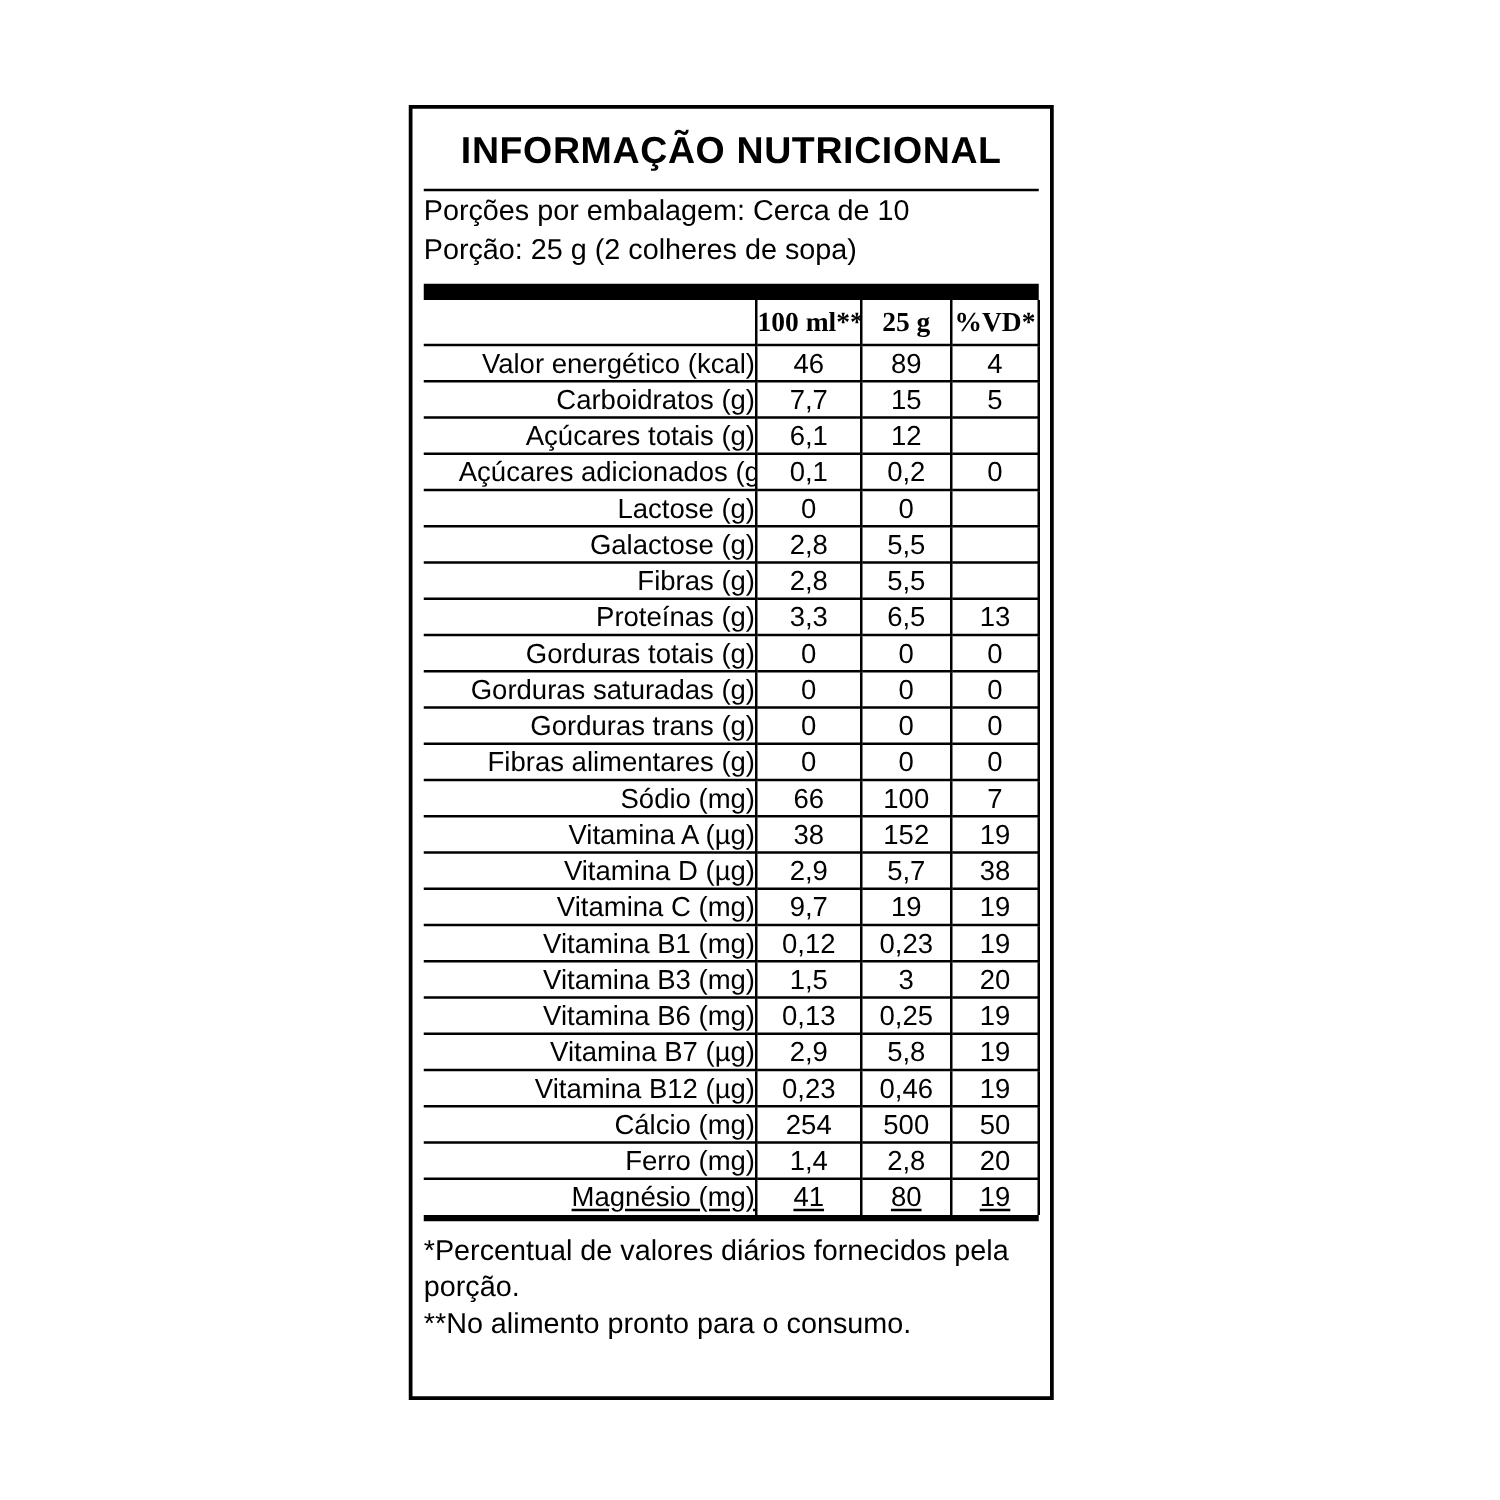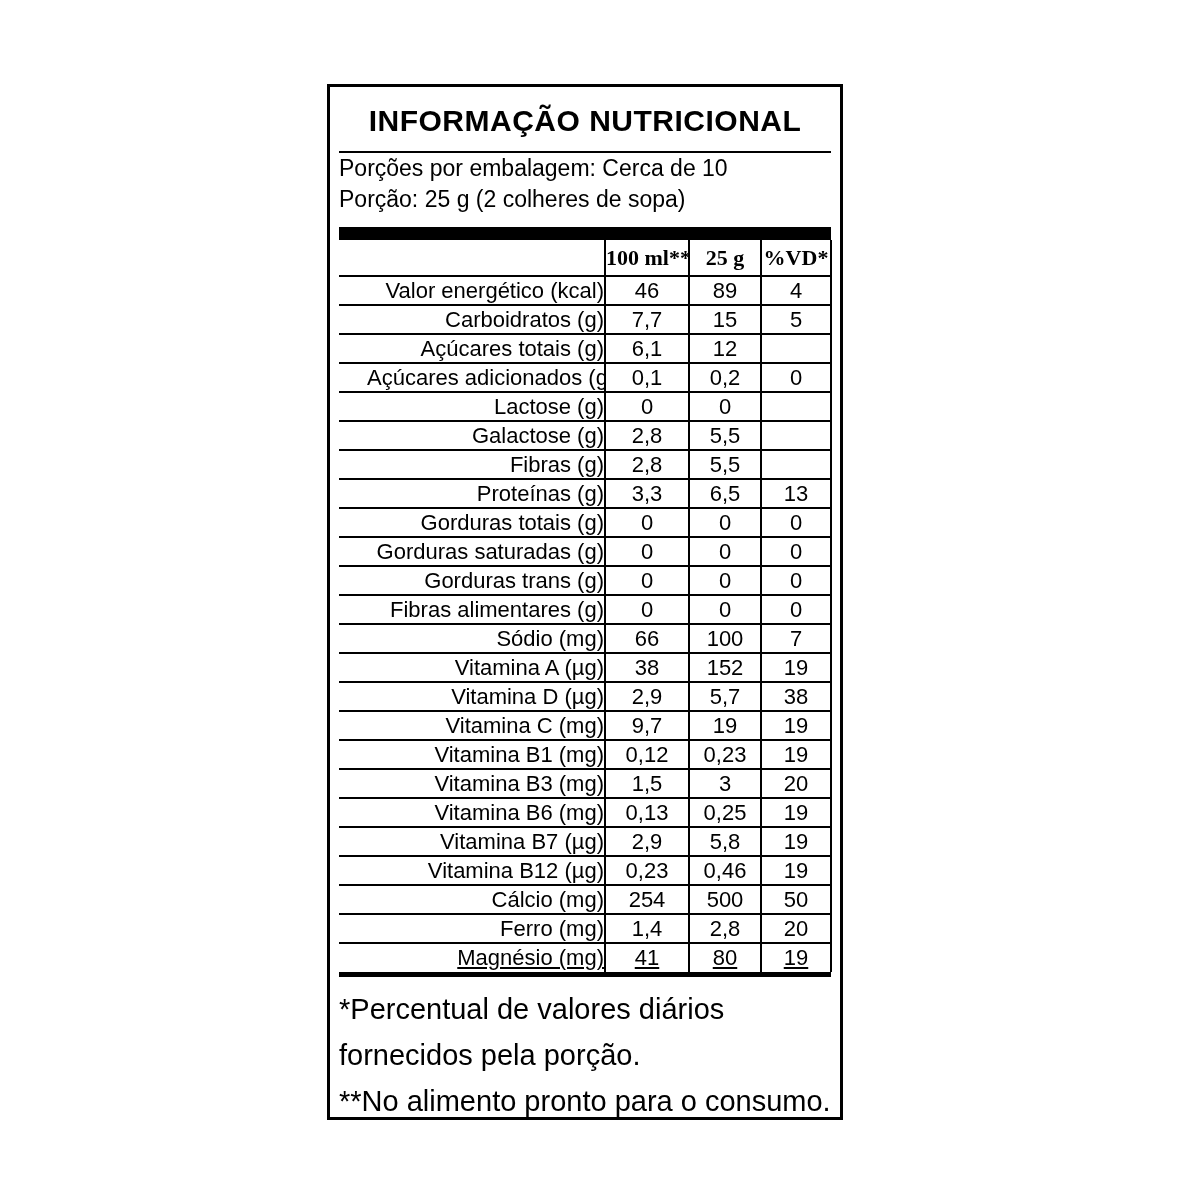--- a/index.html
+++ b/index.html
@@ -82,22 +82,22 @@
     border-left: none;
     text-align: right;
     padding-left: 6px;
   }
   .nutri-table td.val { text-align: center; }
   .nutri-table tbody tr:last-child td { border-bottom: none; text-decoration: underline; }
   .nutri-table td.indent-1 { padding-left: 17px; }
   .nutri-table td.indent-2 { padding-left: 28px; }
   .footnotes {
     margin-top: 9px;
-    font-size: 29px;
-    line-height: 46px;
+    font-size: 23px;
+    line-height: 29px;
   }
 </style>
 </head>
 <body>
 
 <div class="page">
   <div class="label-box">
 
     <div class="title">INFORMAÇÃO NUTRICIONAL</div>
 

